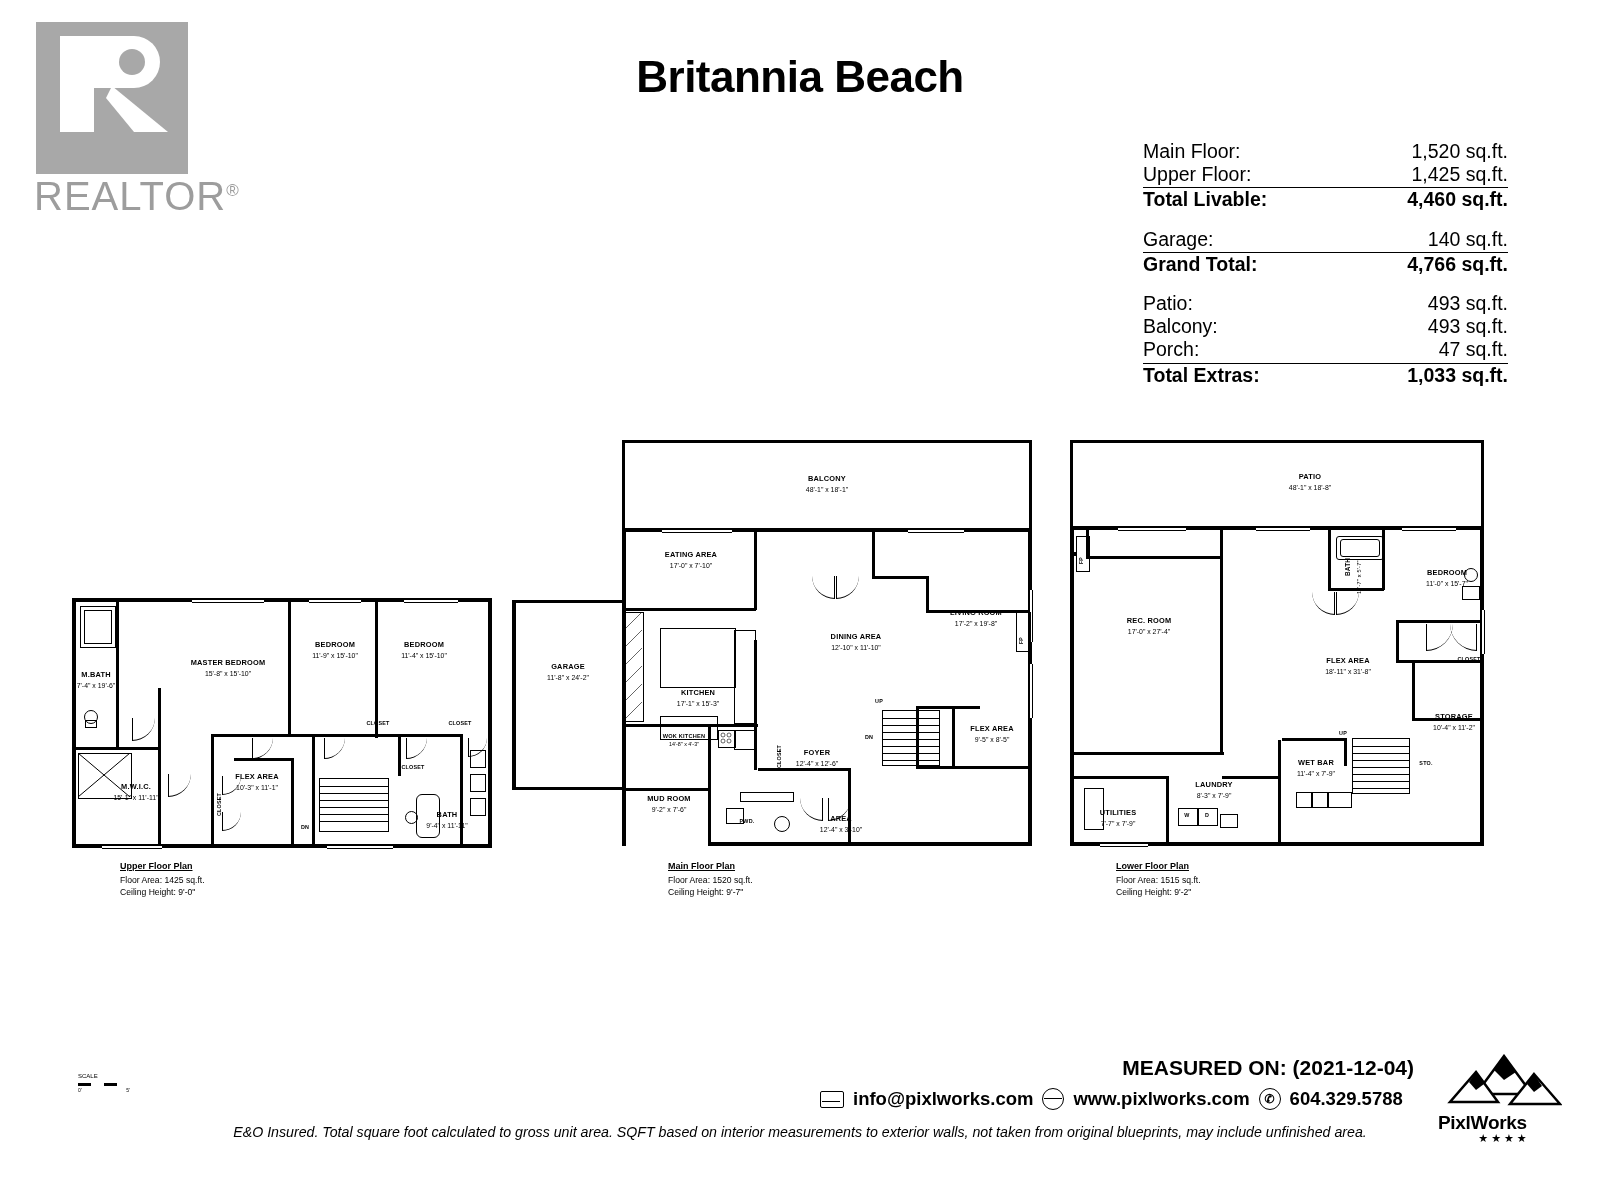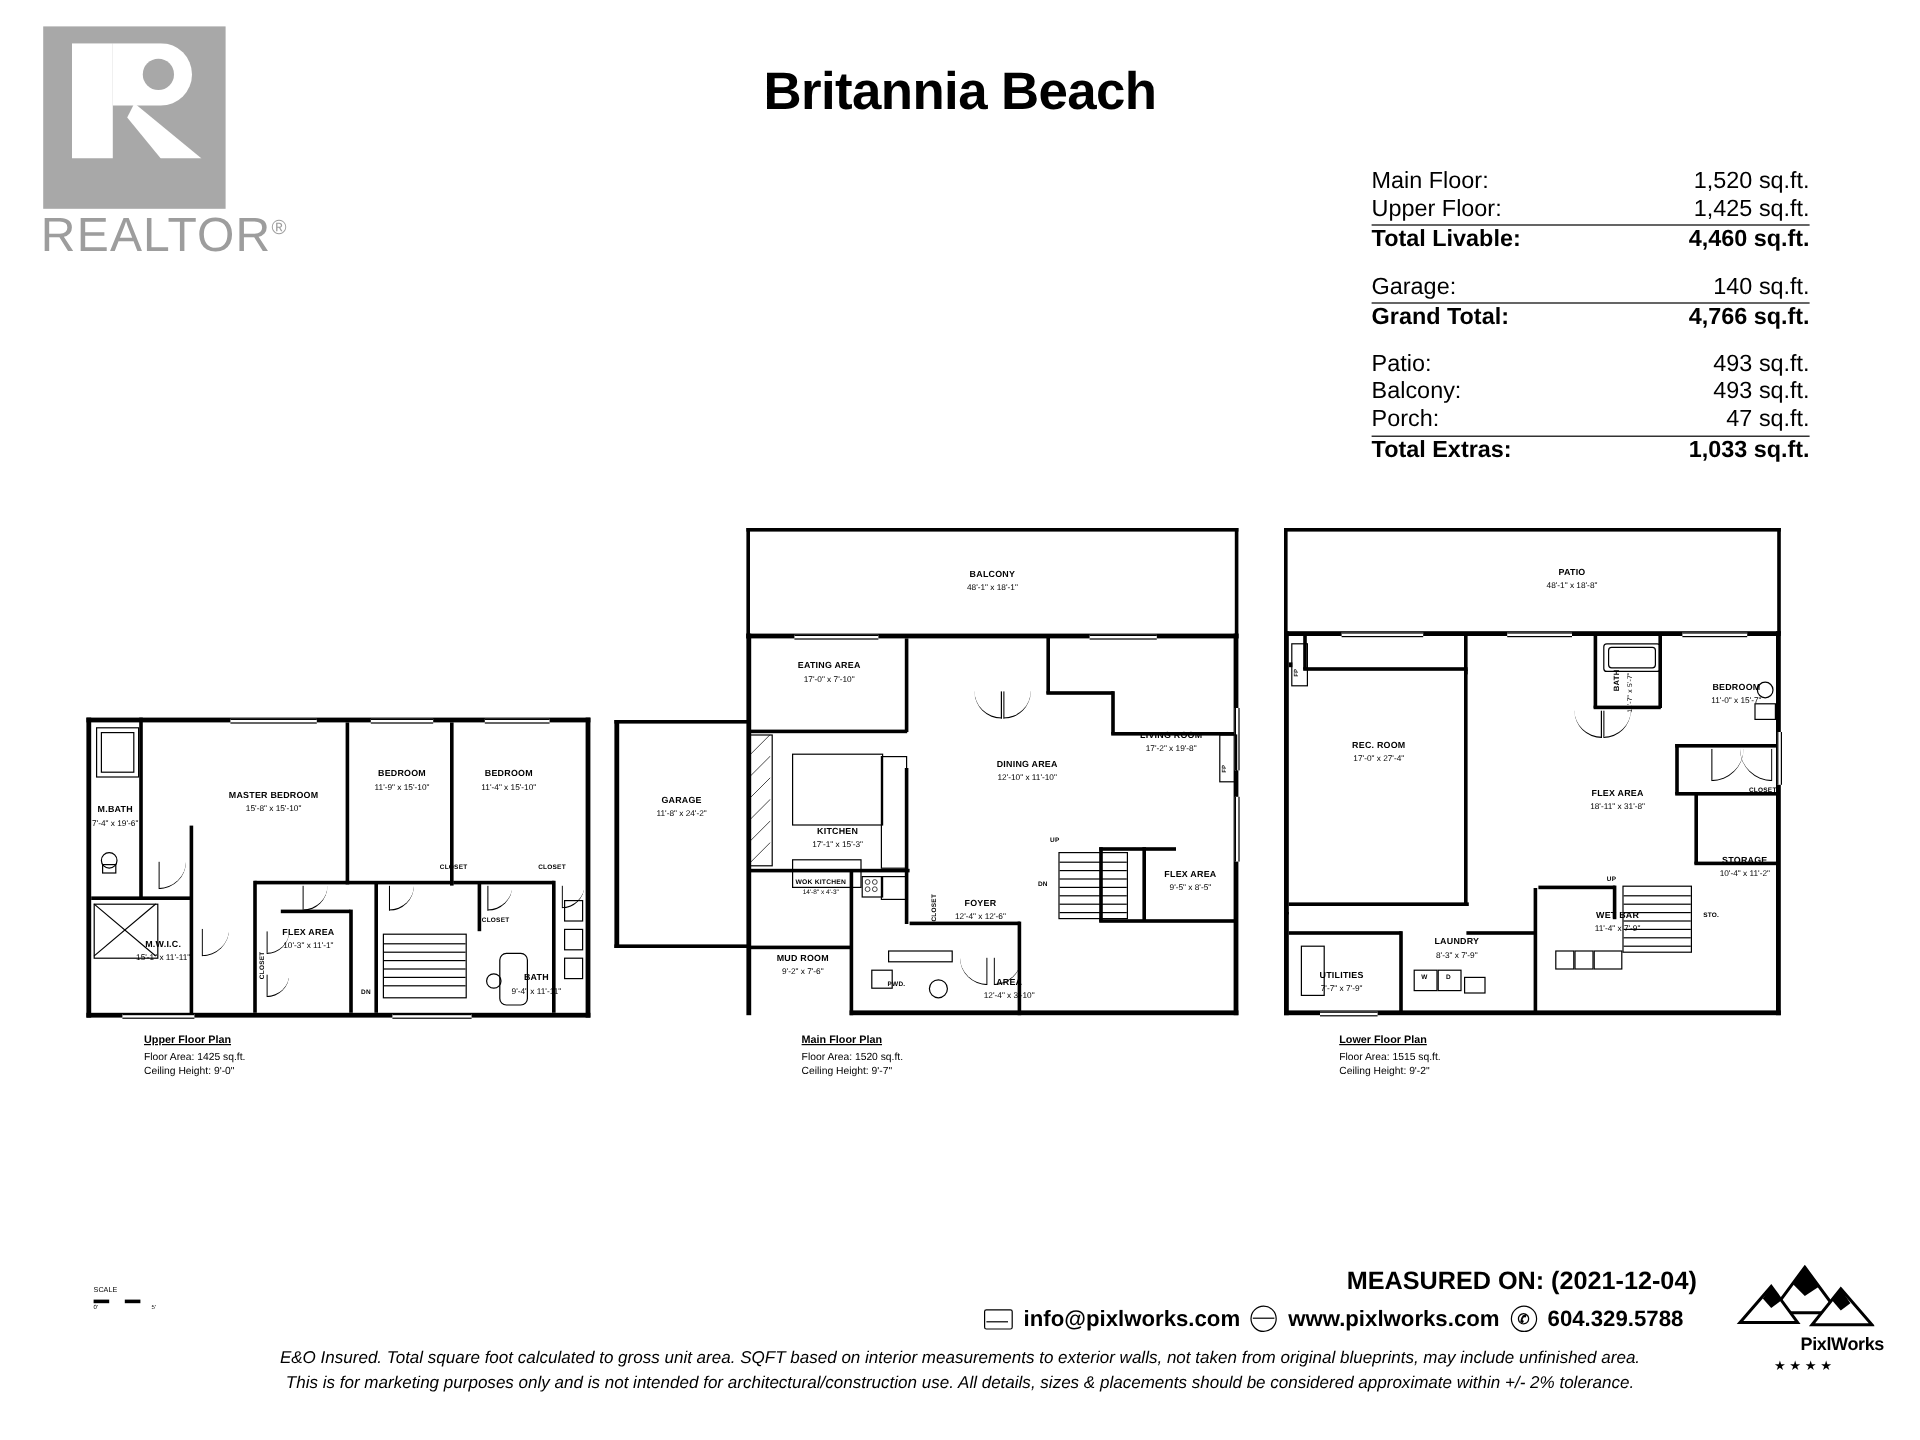--- a/index.html
+++ b/index.html
@@ -49,21 +49,21 @@
   #measured{right:186px;top:1056px;font-size:21px;font-weight:700;text-align:right;white-space:nowrap;}
   #contact{left:820px;top:1088px;font-size:18.5px;font-weight:700;display:flex;align-items:center;gap:9px;}
   #contact .ic{display:inline-flex;align-items:center;justify-content:center;width:20px;height:20px;border:1.6px solid #000;border-radius:50%;font-size:12px;}
   #contact .env{width:22px;height:15px;border:1.6px solid #000;position:relative;border-radius:2px;}
   #contact .env:before{content:"";position:absolute;left:1px;top:0px;width:18px;height:9px;border-bottom:1.6px solid #000;transform:skewY(0deg);}
   #contact .env:after{content:"";position:absolute;left:2px;top:-1px;width:0;height:0;border-left:9px solid transparent;border-right:9px solid transparent;border-top:8px solid #000;opacity:.0;}
   #disclaimer{left:206px;top:1122px;width:1188px;text-align:center;font-size:14.2px;font-style:italic;line-height:1.45;}
 
   #pw-logo{right:30px;top:1052px;width:132px;height:96px;}
   #pw-logo .mt{position:absolute;left:8px;top:2px;width:116px;height:58px;}
-  #pw-logo .nm{position:absolute;left:0;top:60px;width:132px;text-align:right;font-size:15px;font-weight:700;letter-spacing:-.3px;}
+  #pw-logo .nm{position:absolute;left:0;top:60px;width:132px;text-align:left;font-size:19px;font-weight:700;letter-spacing:-.3px;}
   #pw-logo .st{position:absolute;left:0;top:80px;width:132px;text-align:center;font-size:11px;letter-spacing:3px;}
 </style>
 </head>
 <body>
 
 <div class="abs" id="realtor-logo">
   <div class="sq"></div>
   <svg class="rwrap" viewBox="0 0 112 96">
     <path d="M0 0 h34 v96 h-34 z" fill="#ffffff"></path>
     <path d="M34 0 h40 a26 26 0 0 1 0 52 h-40 z" fill="#ffffff"></path>
@@ -437,21 +437,21 @@
   <div class="abs" style="left:280px;top:102px;width:30px;height:56px;">
     <div class="vtiny" style="left:4px;top:0;height:34px;font-size:6.4px;">BATH</div>
     <div class="vtiny" style="left:16px;top:0;height:52px;font-size:5.6px;font-weight:400;">11'-7" x 5'-7"</div>
   </div>
   <div class="room" style="left:232px;top:216px;width:112px;">
     <span>FLEX AREA</span><br><span class="dim">18'-11" x 31'-8"</span>
   </div>
   <div class="room" style="left:360px;top:272px;width:68px;">
     <span>STORAGE</span><br><span class="dim">10'-4" x 11'-2"</span>
   </div>
-  <div class="room" style="left:212px;top:318px;width:68px;padding-left:42px;">
+  <div class="room" style="left:222px;top:318px;width:68px;">
     <span>WET BAR</span><br><span class="dim">11'-4" x 7'-9"</span>
   </div>
   <div class="room" style="left:120px;top:340px;width:68px;">
     <span>LAUNDRY</span><br><span class="dim">8'-3" x 7'-9"</span>
   </div>
   <div class="room" style="left:24px;top:368px;width:68px;">
     <span>UTILITIES</span><br><span class="dim">7'-7" x 7'-9"</span>
   </div>
 
   <div class="caption" style="left:8px;top:420px;width:220px;">
@@ -479,21 +479,20 @@
   <span class="env"></span>
   <span>info@pixlworks.com</span>
   <span class="env" style="border-radius:50%;width:20px;height:20px;"></span>
   <span>www.pixlworks.com</span>
   <span class="ic">✆</span>
   <span>604.329.5788</span>
 </div>
 
 <div class="abs" id="disclaimer">
   <div>E&amp;O Insured.  Total square foot calculated to gross unit area. SQFT based on interior measurements to exterior walls, not taken from original blueprints, may include unfinished area.</div>
-  <div>This is for marketing purposes only and is not intended for architectural/construction use.  All details, sizes &amp; placements should be considered approximate within +/- 2%  tolerance.</div>
 </div>
 
 <div class="abs" id="pw-logo">
   <svg class="mt" viewBox="0 0 116 58">
     <polygon points="58,2 86,40 30,40" fill="#ffffff" stroke="#000" stroke-width="2.5"></polygon>
     <polygon points="58,2 70,18 58,26 48,16" fill="#000"></polygon>
     <polygon points="30,18 52,48 4,48" fill="#ffffff" stroke="#000" stroke-width="2.5"></polygon>
     <polygon points="30,18 38,30 30,36 23,28" fill="#000"></polygon>
     <polygon points="88,20 114,50 64,50" fill="#ffffff" stroke="#000" stroke-width="2.5"></polygon>
     <polygon points="88,20 96,32 88,38 81,30" fill="#000"></polygon>

